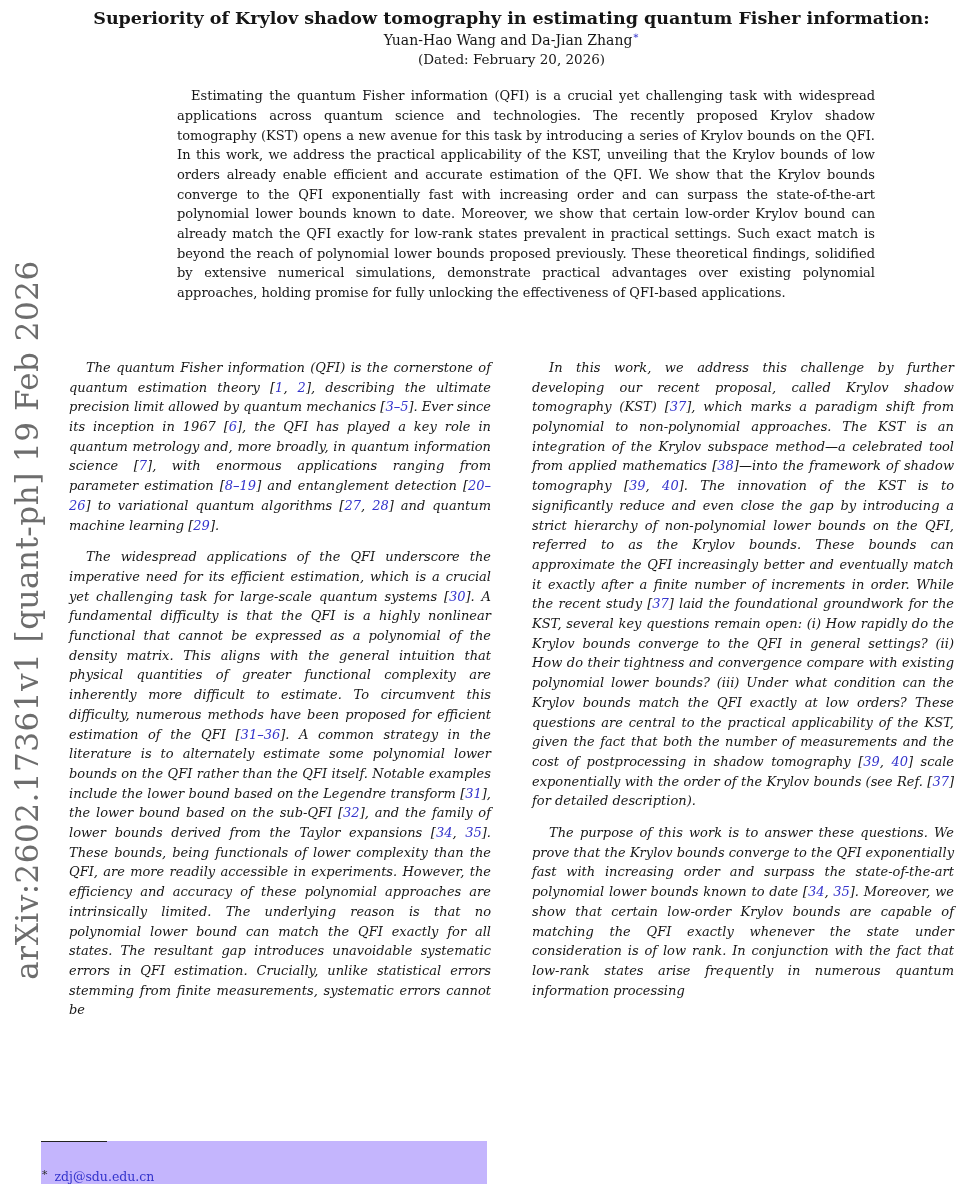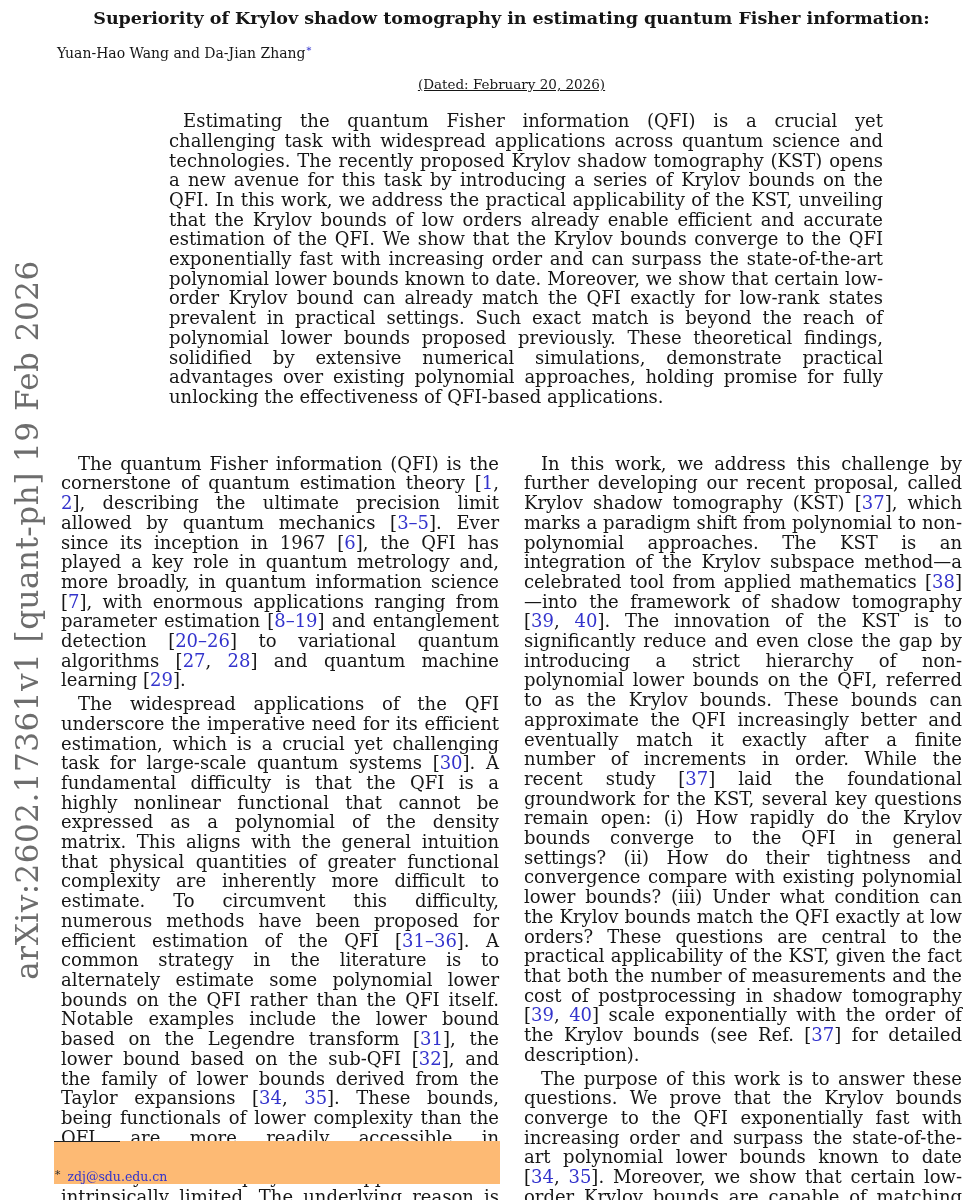--- a/index.html
+++ b/index.html
@@ -31,74 +31,73 @@
     width:909px;
   }
   .title{
     margin:7px 0 0 0;
     font-size:17.5px;
     line-height:22.5px;
     font-weight:bold;
     text-align:center;
   }
   .authors{
-    margin-top:13px;
     font-size:14px;
-    text-align:left;
+    text-align:center;
   }
   .author-note{
     color:var(--link);
     font-size:10px;
     vertical-align:super;
     text-decoration:none;
   }
   .affiliation{
     margin-top:3px;
     font-size:13.5px;
     font-style:italic;
     text-align:center;
   }
   .dateline{
-    margin-top:16px;
+    margin-top:4px;
     font-size:13.5px;
     text-align:center;
-    text-decoration:underline;
   }
   .abstract{
     margin:19px 0 0 108px;
     width:722px;
     font-size:13px;
     line-height:19px;
     text-align:justify;
     hyphens:auto;
   }
   .abstract .para{text-indent:14px;}
   .columns{
     display:flex;
     gap:17px;
     margin-top:43px;
   }
   .col{
     width:446px;
     text-align:justify;
     hyphens:auto;
+    font-style:italic;
   }
   .para{
-    margin:4px;
-    font-size:18px;
+    margin:12px;
+    font-size:13px;
     line-height:19.7px;
   }
   .col .para.indent{text-indent:17px;}
   .cite{color:var(--link);}
   .footnote{
     position:absolute;
-    left:54px;top:1141px;
+    left:41px;top:1141px;
     width:446px;
     font-size:12.5px;
-    background:#fdba74;
+    background:#c4b5fd;
   }
   .footnote-rule{
     width:66px;height:0;
     border-top:1.3px solid #222;
     margin:0 0 24px 0;
   }
   .footnote-line{white-space:nowrap;}
   .footnote-marker{font-size:11px;vertical-align:super;color:#333;}
   .footnote-email{color:var(--link);text-decoration:none;margin-left:6px;}
 </style>

